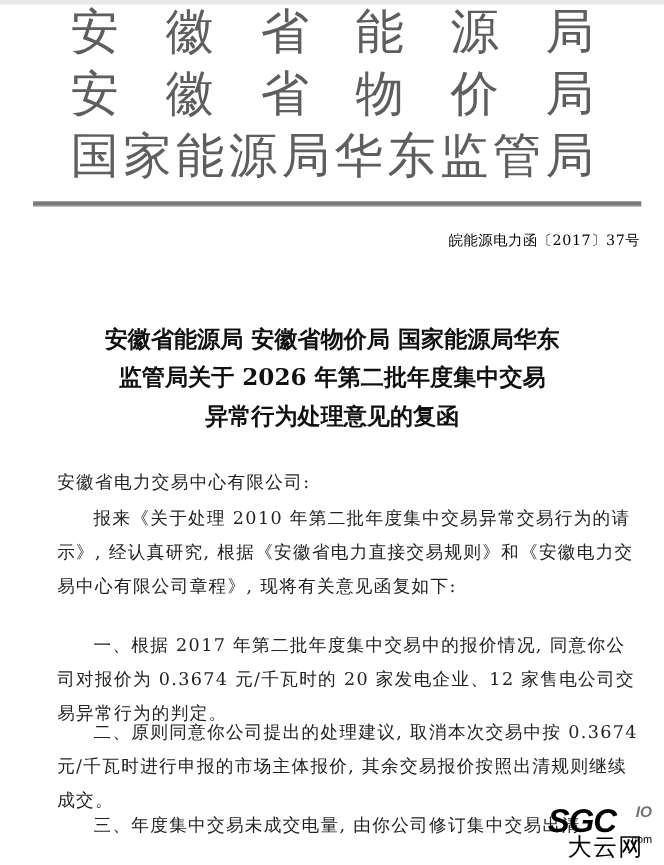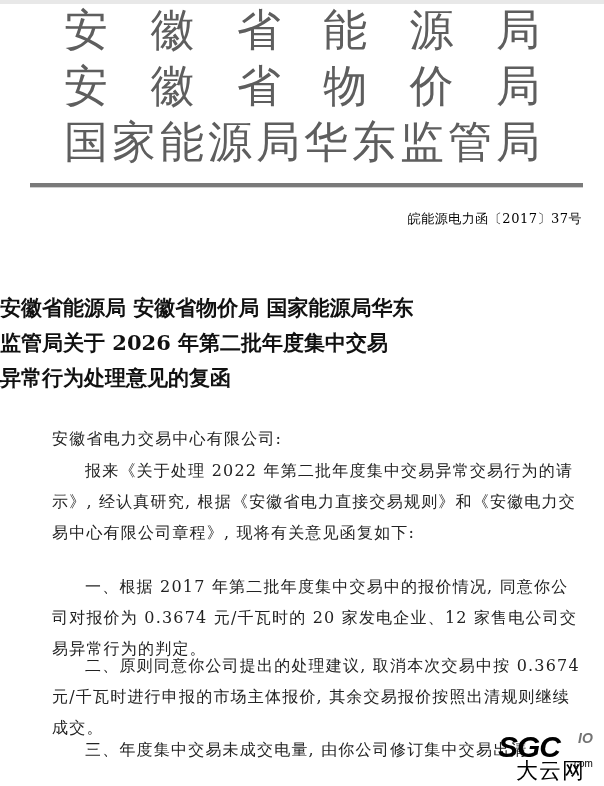--- a/index.html
+++ b/index.html
@@ -57,20 +57,21 @@
       right: 22px;
       font-size: 13px;
       color: #000000;
       letter-spacing: 0.5px;
     }
     .title {
       position: absolute;
       left: 0;
       width: 604px;
       top: 290px;
+      text-align: center;
       font-size: 21px;
       font-weight: bold;
       line-height: 35px;
       color: #111;
     }
     .title div { white-space: nowrap; }
     .body-text {
       position: absolute;
       left: 52px;
       width: 530px;
@@ -179,21 +180,21 @@
   <div>安徽省能源局 安徽省物价局 国家能源局华东</div>
   <div>监管局关于 2026 年第二批年度集中交易</div>
   <div>异常行为处理意见的复函</div>
 </div>
 
 <div class="body-text addressee">
   <p>安徽省电力交易中心有限公司:</p>
 </div>
 
 <div class="body-text para-1">
-  <p class="indent">报来《关于处理 2022 年第二批年度集中交易异常交易行为的请示》, 经认真研究, 根据《安徽省电力直接交易规则》和《安徽电力交易中心有限公司章程》, 现将有关意见函复如下:</p>
+  <p class="indent">报来《关于处理 2010 年第二批年度集中交易异常交易行为的请示》, 经认真研究, 根据《安徽省电力直接交易规则》和《安徽电力交易中心有限公司章程》, 现将有关意见函复如下:</p>
 </div>
 
 <div class="body-text para-2">
   <p class="indent">一、根据 2017 年第二批年度集中交易中的报价情况, 同意你公司对报价为 0.3674 元/千瓦时的 20 家发电企业、12 家售电公司交易异常行为的判定。</p>
 </div>
 
 <div class="body-text para-3">
   <p class="indent">二、原则同意你公司提出的处理建议, 取消本次交易中按 0.3674 元/千瓦时进行申报的市场主体报价, 其余交易报价按照出清规则继续成交。</p>
 </div>
 

